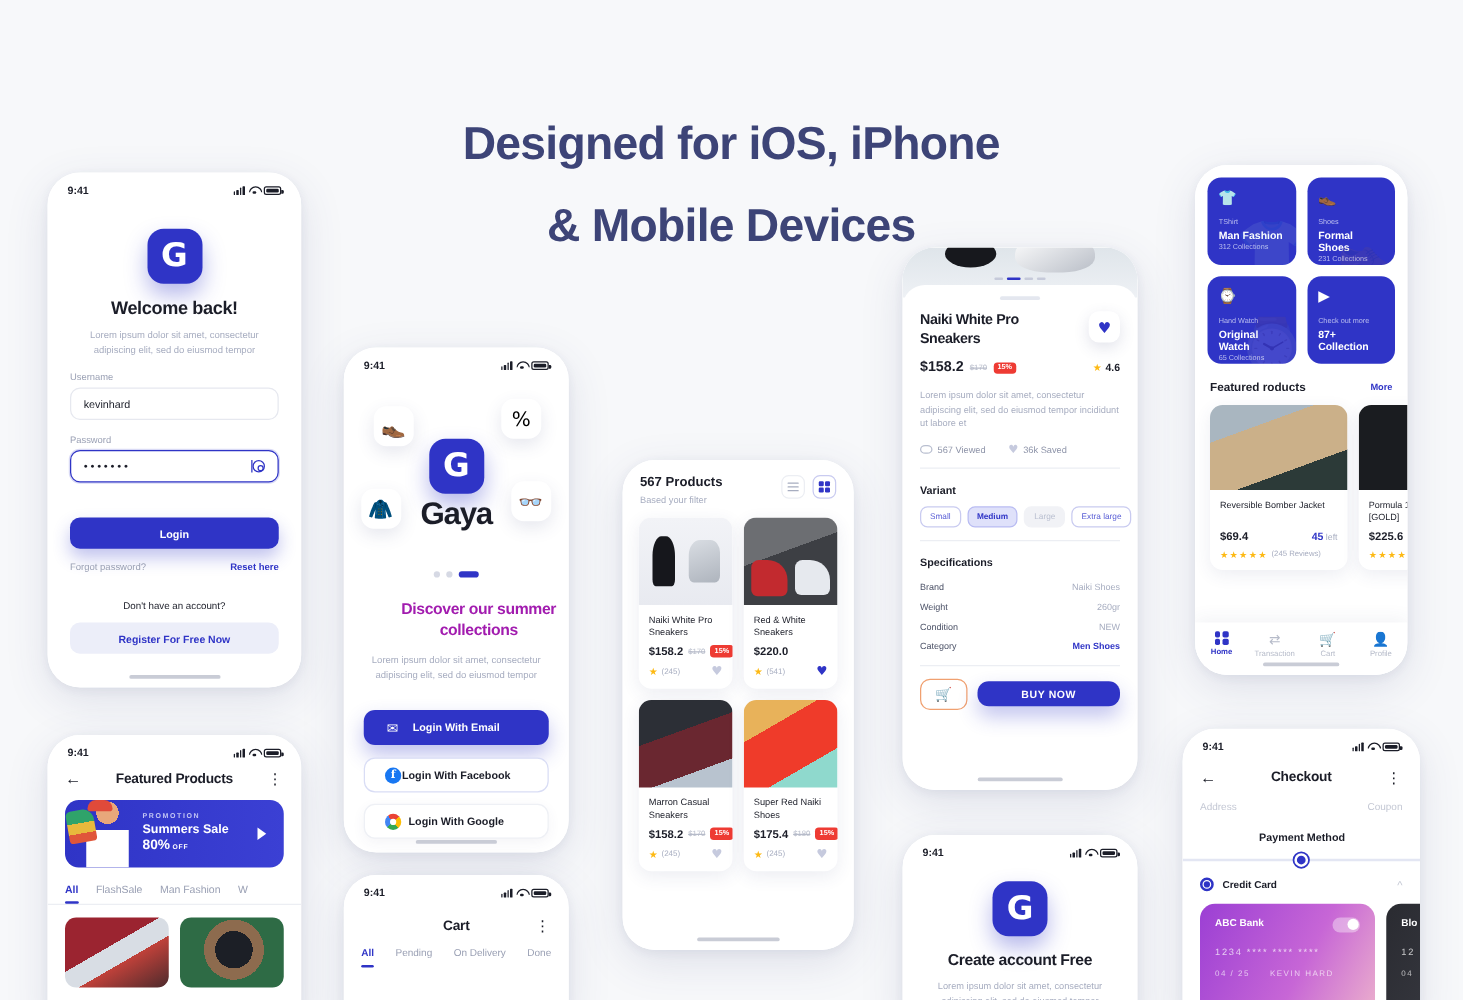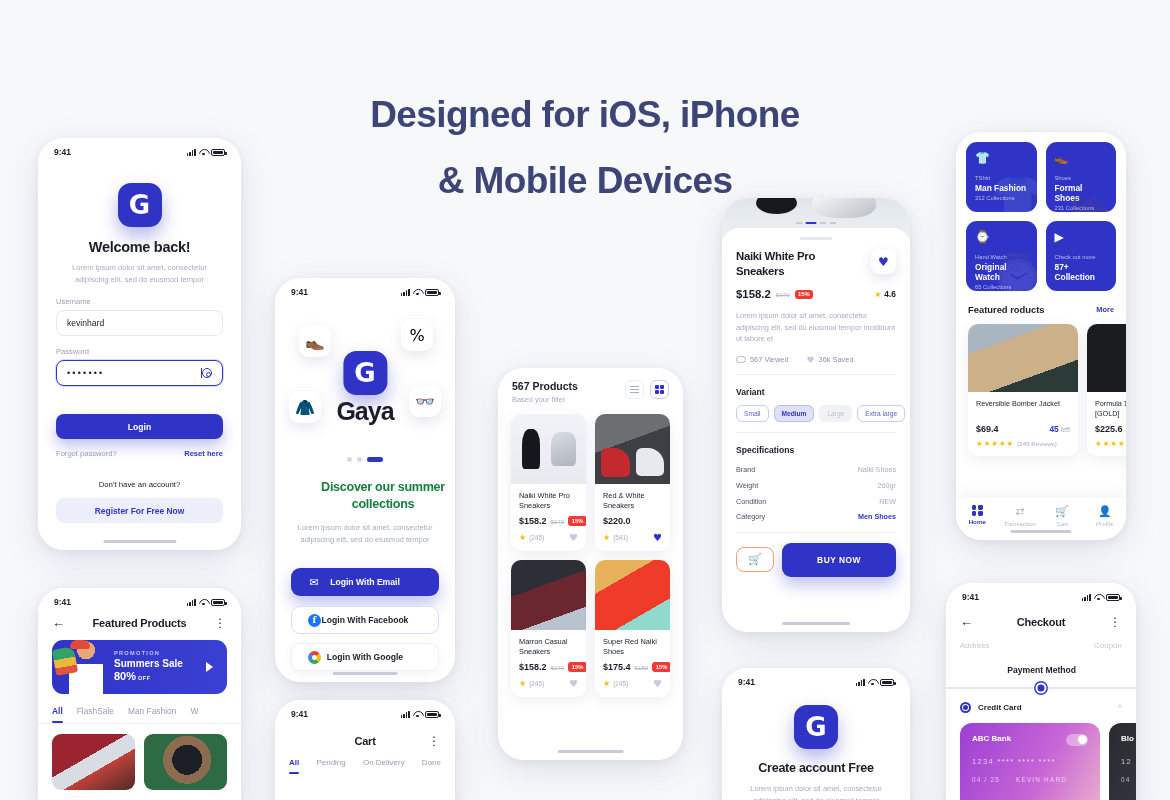--- a/index.html
+++ b/index.html
@@ -135,21 +135,21 @@
   .emoji { position:absolute; width:32px; height:32px; background:#fff; border-radius:10px;
     display:flex; align-items:center; justify-content:center; font-size:16px;
     box-shadow: 0 5px 14px rgba(60,66,120,.13); font-family:"DejaVu Sans", sans-serif;}
   #p3 .hero { position:relative; height: 150px; margin-top: 4px; }
   #p3 .brandwrap { position:absolute; left:50%; top:48px; transform:translateX(-50%); text-align:center; }
   #p3 .brandwrap .logo-tile { margin: 0 auto 2px; }
   #p3 .brand { font-size:25px; font-weight:bold; color:#1b1d28; letter-spacing:-1px; }
   .dots-row { display:flex; gap:5px; justify-content:center; align-items:center; margin-top:4px; }
   .dots-row i { width:5px; height:5px; border-radius:3px; background:#d6d9e4; display:block; }
   .dots-row i.on { width:16px; background:#2f34c6; }
-  #p3 .h2 { text-align:center; font-size:12.6px; font-weight:bold; color:#15803d; line-height:17px; margin-top:17px; letter-spacing:-.3px;margin-left:36px;}
+  #p3 .h2 { text-align:center; font-size:12.6px; font-weight:bold; color:#a21caf; line-height:17px; margin-top:17px; letter-spacing:-.3px;margin-left:36px;}
   #p3 .sub { text-align:center; font-size:7.6px; color:#a7adc0; line-height:12px; margin-top:9px; padding: 0 16px; }
   .authbtn { margin: 0 16px; height:28px; border-radius:9px; display:flex; align-items:center;
     justify-content:center; position:relative; font-size:8.6px; font-weight:bold; }
   .authbtn .ic { position:absolute; left:16px; width:14px; text-align:center; font-size:11px; font-family:"DejaVu Sans", sans-serif;}
   .authbtn.email { background:#2f34c6; color:#fff; box-shadow: 0 8px 16px rgba(47,52,198,.3); }
   .authbtn.fb { background:#fff; color:#1b1d28; border:1px solid #d9ddf5; margin-top:10px; }
   .authbtn.gg { background:#fff; color:#1b1d28; border:1px solid #eef0f5; margin-top:9px; box-shadow:0 3px 10px rgba(60,66,120,.06);}
   .fbicon { width:13px;height:13px;border-radius:50%;background:#1877f2;color:#fff;font-size:9px;
     display:flex;align-items:center;justify-content:center;font-weight:bold;font-family:"DejaVu Serif",serif;}
   .ggicon { width:13px;height:13px;border-radius:50%;
@@ -222,21 +222,21 @@
   .chip { border:1px solid #c9cbf0; color:#5b60d6; border-radius:6px; font-size:6.6px; padding:4px 7px; white-space:nowrap; }
   .chip.sel { background:#dfe1fa; border-color:#b9bcf2; color:#2f34c6; font-weight:bold; }
   .chip.dis { background:#f1f2f6; border-color:#f1f2f6; color:#b9bfd0; }
   .specs { margin-top:7px; }
   .specrow { display:flex; justify-content:space-between; font-size:7.2px; color:#4b5166; padding: 3.4px 0; }
   .specrow .v { color:#a7adc0; }
   .specrow .v.link { color:#2f34c6; font-weight:bold; }
   #p6 .cta { display:flex; gap:8px; padding: 10px 0 0; align-items:center; }
   .cartbtn { width:38px; height:25px; border:1px solid #f0a070; border-radius:8px; display:flex;
     align-items:center; justify-content:center; font-size:11px; color:#ef7b33; font-family:"DejaVu Sans", sans-serif;}
-  .buybtn { flex:1; height:34px; background:#2f34c6; color:#fff; border-radius:9px; display:flex;
+  .buybtn { flex:1; height:20px; background:#2f34c6; color:#fff; border-radius:9px; display:flex;
     align-items:center; justify-content:center; font-size:8.4px; font-weight:bold; letter-spacing:.5px;
     box-shadow: 0 8px 16px rgba(47,52,198,.3); }
 
   
   #p7 { left: 722px; top: 668px; width: 188px; height: 160px; }
   #p7 .logo-wrap { display:flex; justify-content:center; margin: 16px 0 12px; }
   #p7 .title { text-align:center; font-size:12.6px; font-weight:bold; color:#1b1d28; letter-spacing:-.3px; }
   #p7 .sub { text-align:center; font-size:7.4px; color:#a7adc0; line-height:12px; margin-top:8px; padding:0 18px; }
 
   

